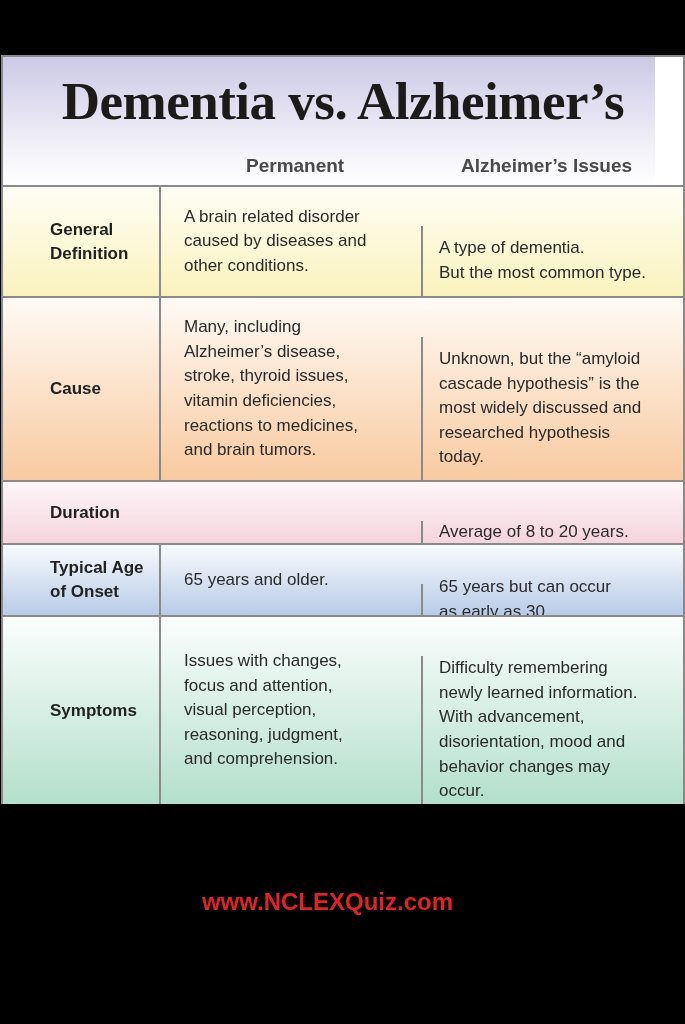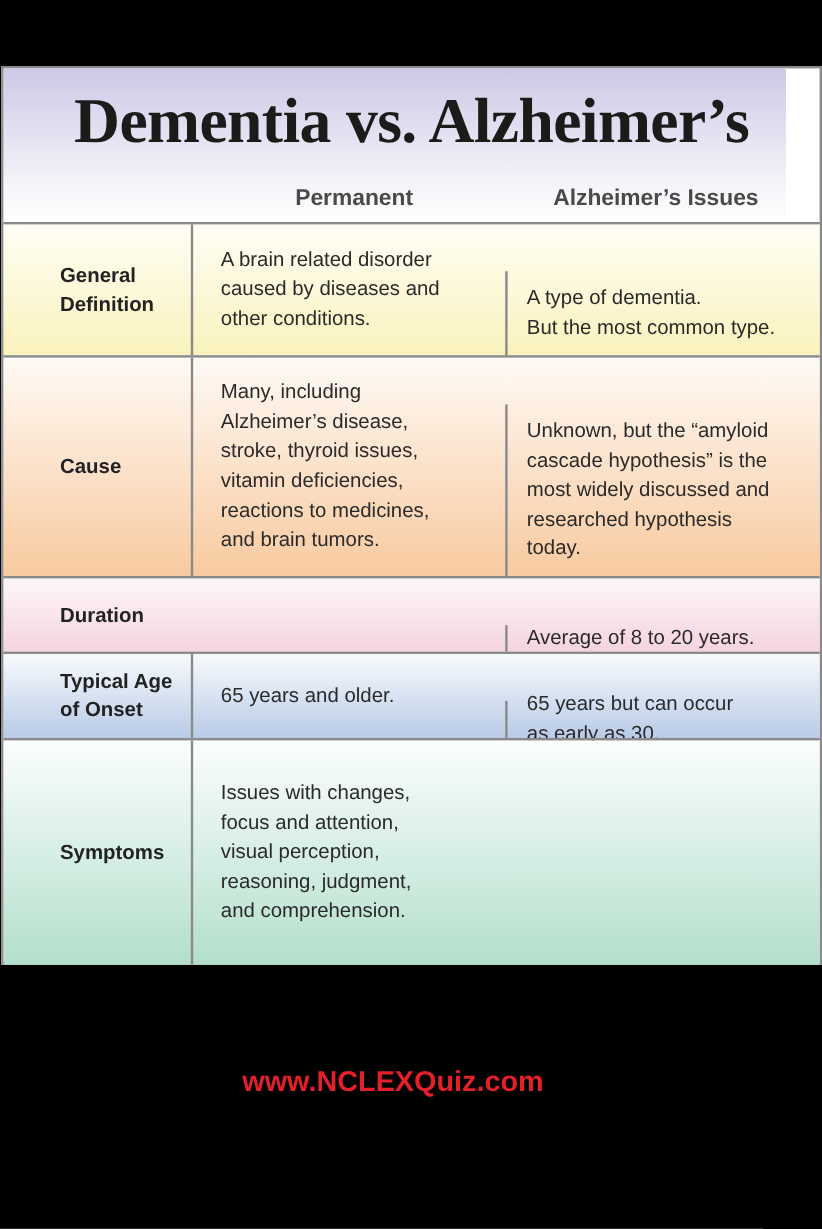--- a/index.html
+++ b/index.html
@@ -91,16 +91,24 @@
     <div class="cell c0">
         <span class="txt">Symptoms</span>
       </div>
     <div class="cell c1">
         <span class="txt">Issues with changes,
 focus and attention,
 visual perception,
 reasoning, judgment,
 and comprehension.</span>
       </div>
+    <div class="cell c2">
+        <span class="txt">Difficulty remembering
+newly learned information.
+With advancement,
+disorientation, mood and
+behavior changes may
+occur.</span>
+      </div>
   </div>
 </div>
 
 <div class="footer">www.NCLEXQuiz.com</div>
 
 </body></html>

